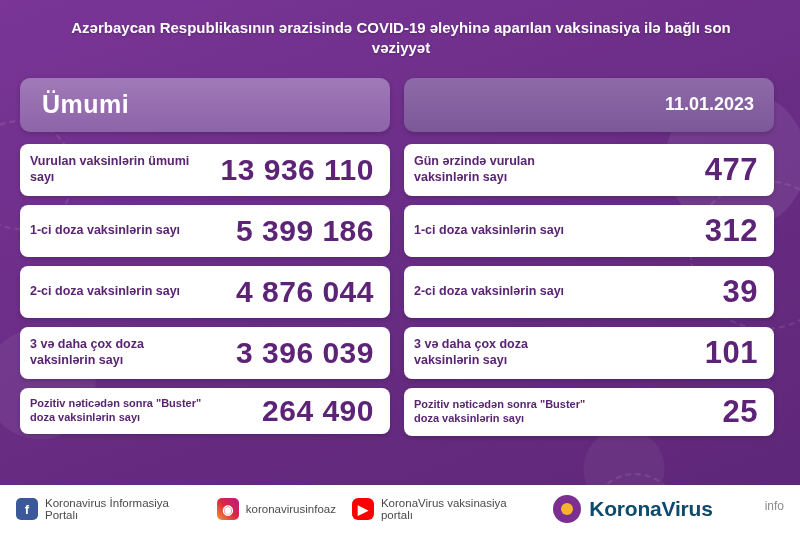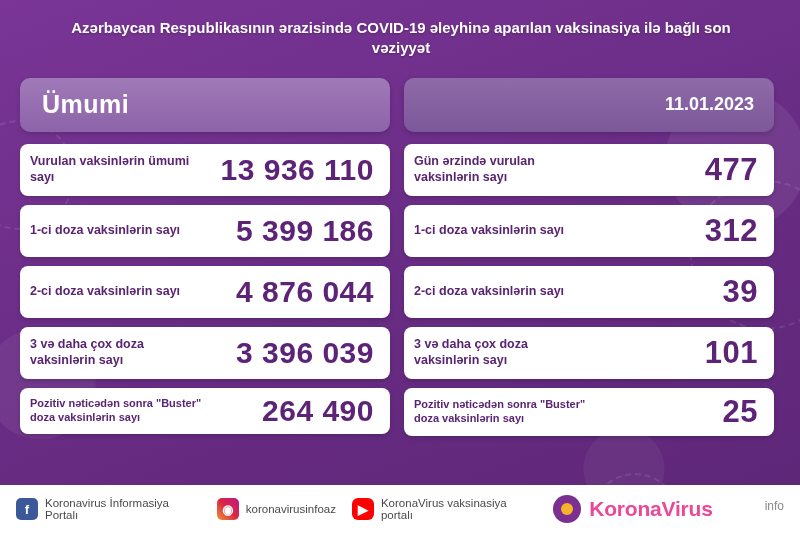--- a/index.html
+++ b/index.html
@@ -140,21 +140,21 @@
     background: #7a2f91;
     position: relative;
     display: flex; align-items: center; justify-content: center;
   }
   .brand-sun::after {
     content: "";
     width: 12px; height: 12px; border-radius: 50%;
     background: #f5b42a;
   }
   .brand-text {
-    font-size: 21px; font-weight: bold; color: #ec4899;
+    font-size: 21px; font-weight: bold; color: #0c4a6e;
     letter-spacing: -.2px;
   }
   .brand-sup {
     font-size: 12px; color: #8a8a8a; align-self: flex-start; margin-top: 4px; padding-left: 44px;
   }
 </style>
 </head>
 <body>
 
 <div class="poster">

